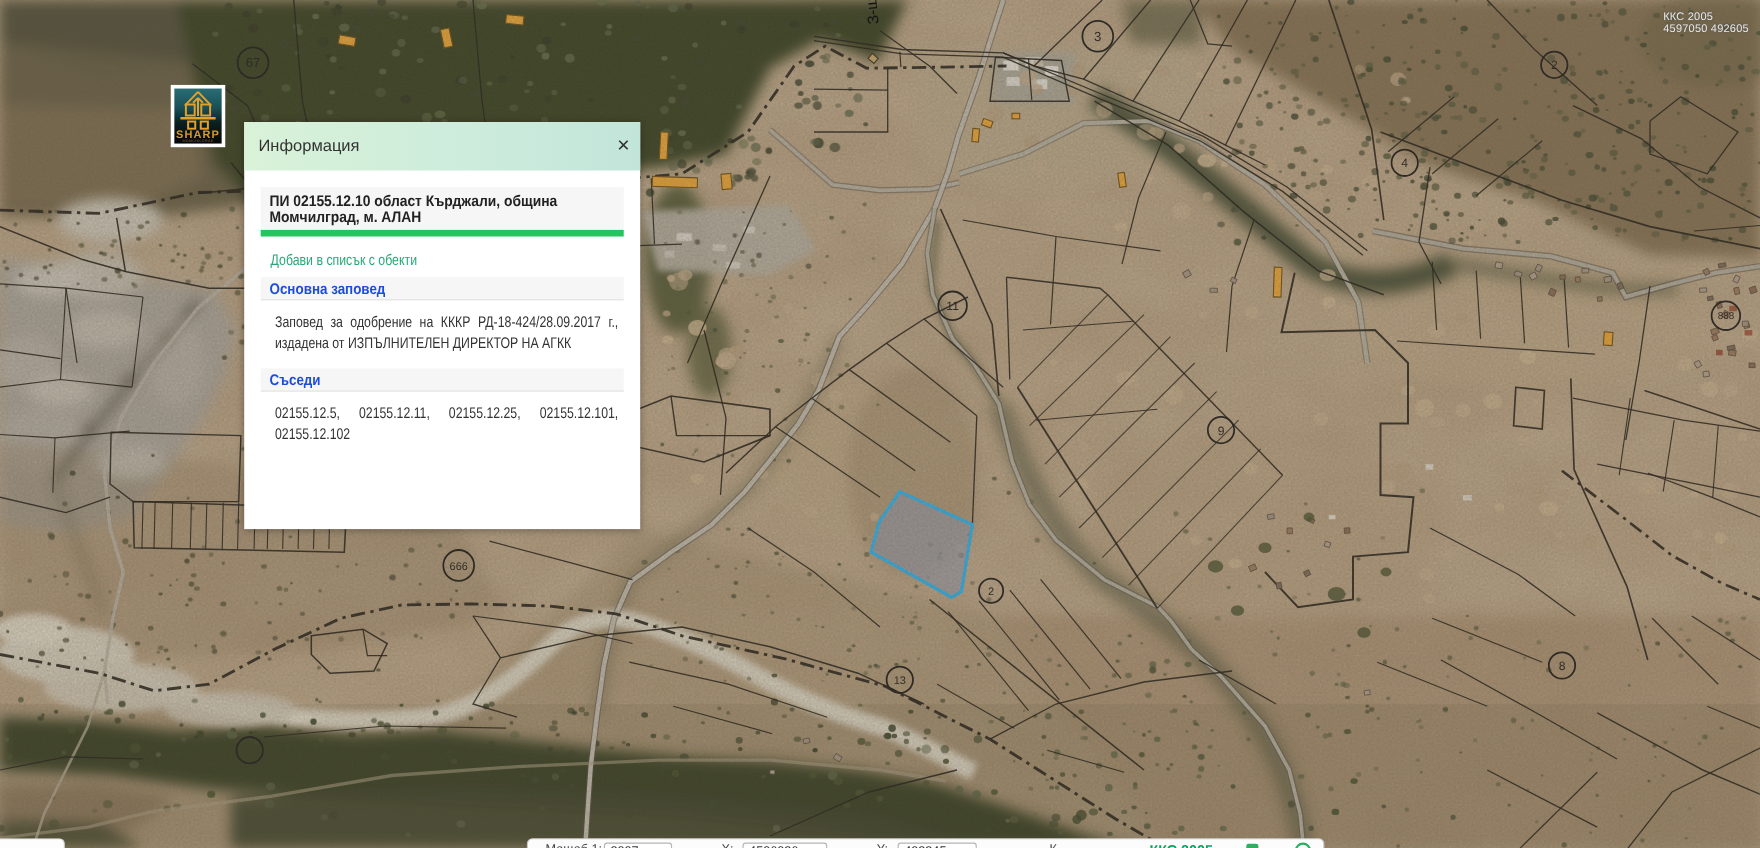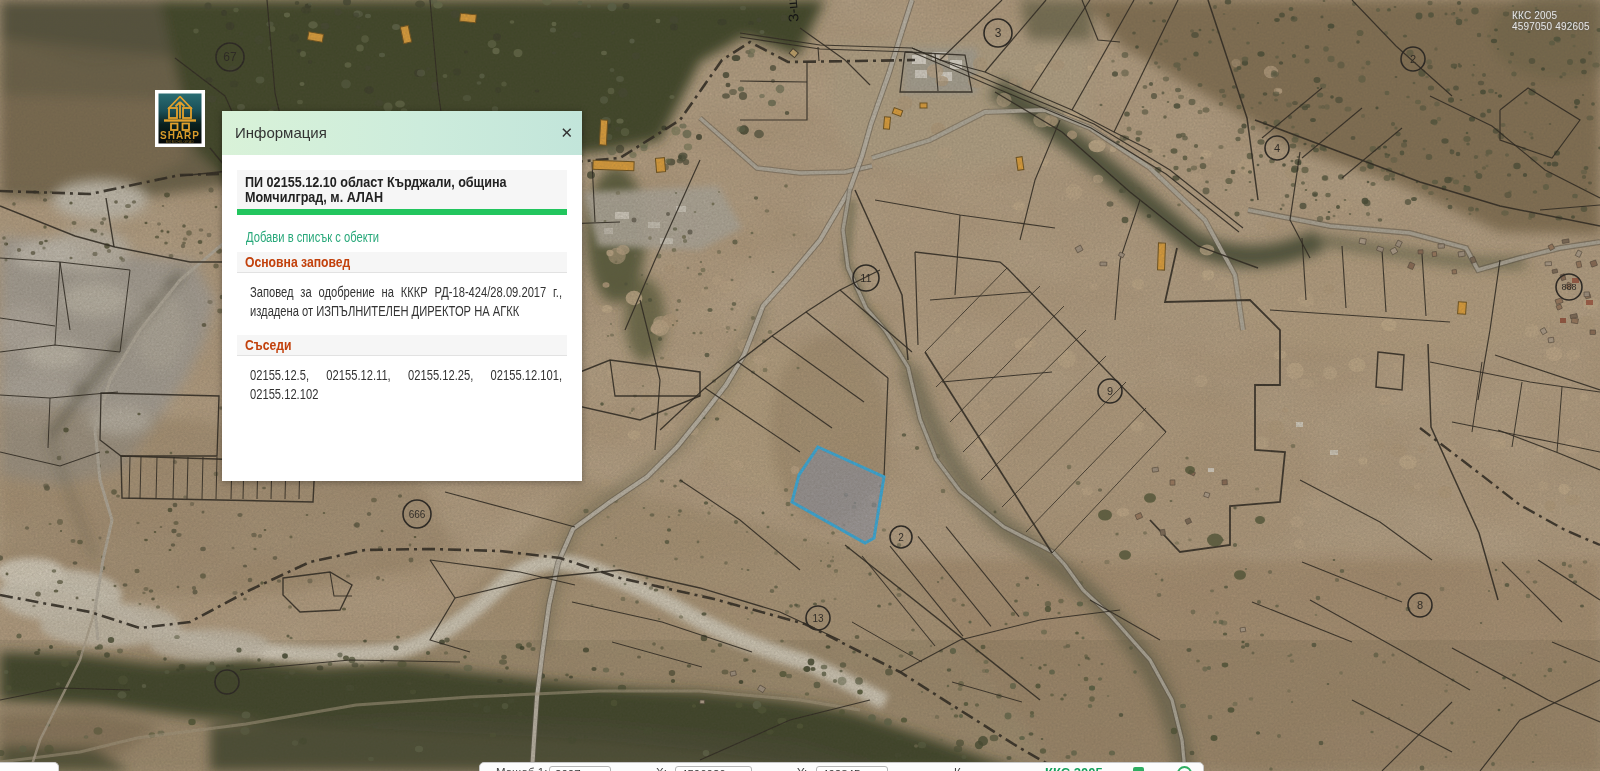--- a/index.html
+++ b/index.html
@@ -1,29 +1,29 @@
 <!DOCTYPE html>
 <html><head><meta charset="utf-8">
 <style>
 html,body{margin:0;padding:0;width:1600px;height:771px;overflow:hidden;font-family:"Liberation Sans",sans-serif;}
 #stage{position:relative;width:1600px;height:771px;overflow:hidden;background:#b29a7c;}
 #map{position:absolute;left:0;top:0;}
 .panel{position:absolute;left:222px;top:111px;width:360px;height:370px;background:#fff;box-shadow:0 1px 7px rgba(0,0,0,.35);z-index:20;}
 .ph{height:44px;line-height:44px;padding:0 13px;font-size:15.5px;background:linear-gradient(90deg,#d9f2d8 0%,#cdecdc 55%,#c2e5da 100%);font-size:15px;color:#333;}
 .phx{float:right;font-size:15px;color:#333;margin-right:-4px;}
 .pb{padding:0 15px;}
-.sect{background:#f6f6f6;border-bottom:1px solid #e2e2e2;font-weight:bold;font-size:14px;color:#c2410c;margin-top:15px;padding:3px 8px 3px 8px;line-height:14px;height:14px;}
+.sect{background:#f6f6f6;border-bottom:1px solid #e2e2e2;font-weight:bold;font-size:14px;color:#1d4ed8;margin-top:15px;padding:3px 8px 3px 8px;line-height:14px;height:14px;}
 .sect .cs{display:inline-block;transform:scaleX(0.87);transform-origin:0 50%;white-space:nowrap;}
 .tbox{background:#f6f6f6;border-bottom:6px solid #22c55e;margin-top:15px;padding:5px 8px 4px 8px;}
 .tbox .ct{display:block;width:367px;transform:scaleX(0.9);transform-origin:0 0;font-weight:bold;font-size:14px;color:#222;line-height:15px;}
 .lnk{margin:13px 0 0 9px;height:17px;text-decoration:underline;}
 .lnk .cc{display:inline-block;transform:scaleX(0.8);transform-origin:0 50%;color:#28a87a;font-size:14px;white-space:nowrap;}
 p.just{margin:10px 5px 0 13px;padding:0;}
 p.just .cc{display:block;width:391px;transform:scaleX(0.798);transform-origin:0 0;text-align:justify;font-size:14px;color:#333;line-height:18.5px;}
-.logo{position:absolute;left:135px;top:90px;z-index:15;padding-left:20px;}
+.logo{position:absolute;left:135px;top:77px;z-index:15;padding-left:20px;}
 .kks{position:absolute;left:1512px;top:10px;font-size:10px;color:#e8e8e8;text-shadow:0 0 2px #555;z-index:5;letter-spacing:0.2px;}
 .zshte{position:absolute;left:776px;top:-2px;font-size:14px;color:#151515;transform:rotate(-96deg);transform-origin:center;z-index:5;}
 .bbar{position:absolute;left:479px;top:762px;width:723px;height:34px;background:#fcfcfc;border:1px solid #c8c8c8;border-radius:5px 5px 0 0;z-index:30;font-size:11.5px;color:#444;}
 .bbar .lbl{position:absolute;top:3px;}
 .bbar .inp{position:absolute;top:3px;height:22px;border:1px solid #b5b5b5;border-radius:3px;background:#fff;font-size:11.5px;color:#333;padding:1px 5px 0 5px;box-sizing:border-box;}
 .bbar .grn{position:absolute;top:2px;color:#13a05b;font-weight:bold;font-size:13px;}
 .gsq{position:absolute;top:4px;width:11px;height:11px;background:#2fae62;border-radius:2px;}
 .mag{position:absolute;top:3px;width:11px;height:11px;border:2.2px solid #2fae62;border-radius:50%;}
 .blcorner{position:absolute;left:0;top:762px;width:58px;height:14px;background:#fdfdfd;border:1px solid #cfcfcf;border-left:none;border-radius:0 5px 0 0;z-index:30;}
 </style></head>

